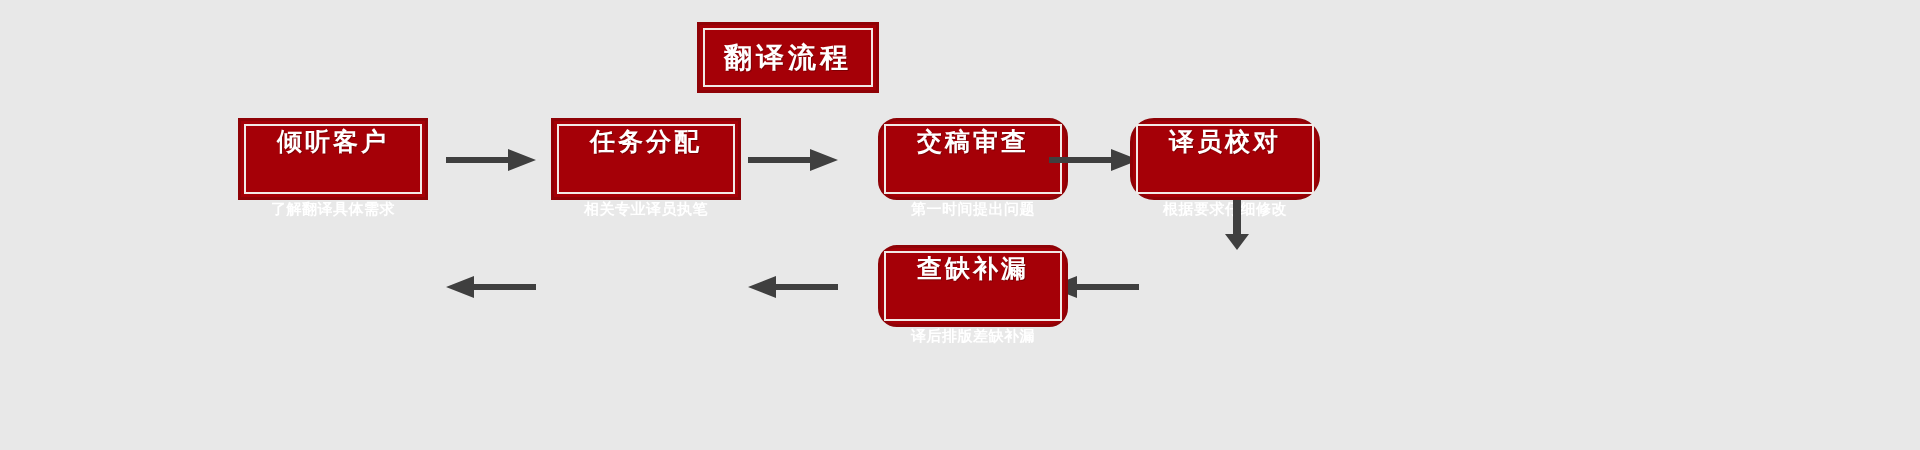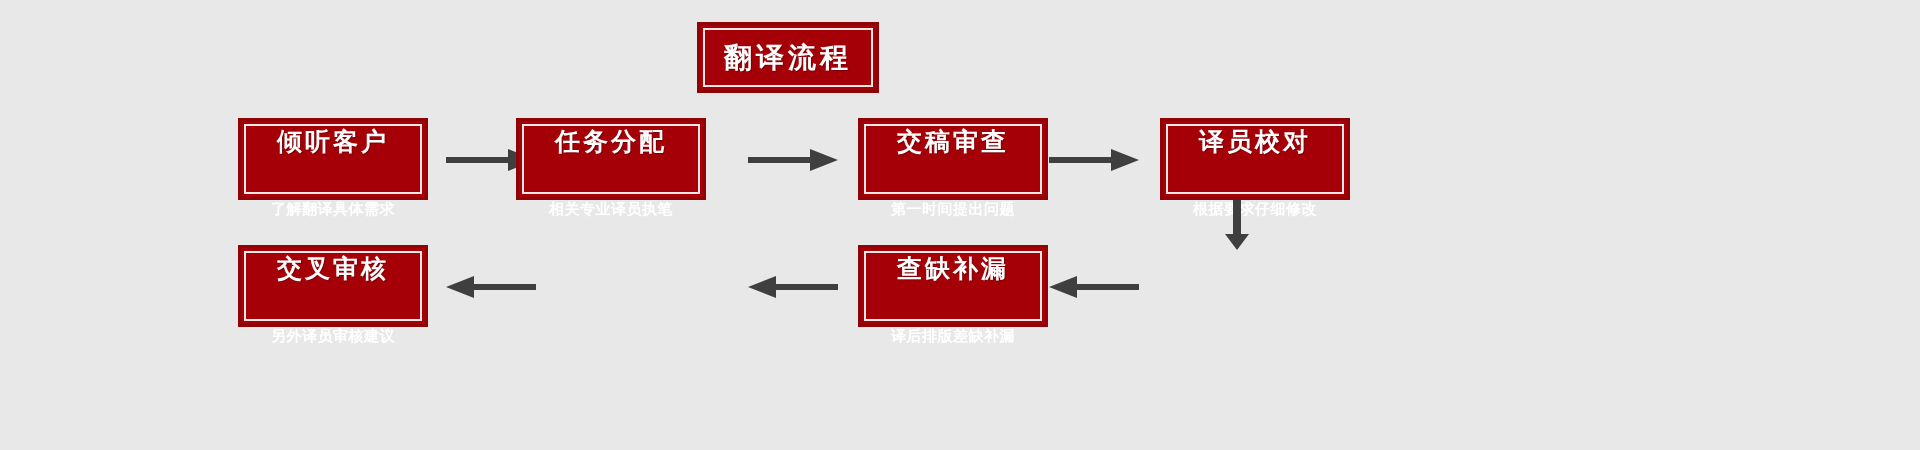--- a/index.html
+++ b/index.html
@@ -83,23 +83,23 @@
     margin-top: 28px;
   }
   .proc .node-sub {
     font-size: 15px;
   }
 
   .row1 { top: 118px; }
   .row2 { top: 245px; }
 
   .col1 { left: 238px; }
-  .col2 { left: 516px; }
-  .col3 { left: 858px; }
-  .col4 { left: 1160px; }
+  .col2 { left: 551px; }
+  .col3 { left: 878px; border-radius: 19px; }
+  .col4 { left: 1130px; border-radius: 24px; }
 
   
   .arrow-h {
     position: absolute;
     height: 26px;
     width: 90px;
     top: 147px;
   }
   .arrow-h.r2 { top: 274px; }
 
@@ -204,20 +204,14 @@
     </svg>
   </div>
 
 
   <div class="arrow-h r2 ah6">
     <svg width="90" height="26" viewBox="0 0 90 26">
       <path d="M90 10 H28 V2 L0 13 L28 24 V16 H90 Z" fill="#3f3f3f"></path>
     </svg>
   </div>
 
-  <div class="node proc row2 col1">
-    <div class="node-inner">
-      <div class="node-title">交叉审核</div>
-      <div class="node-sub">另外译员审核建议</div>
-    </div>
-  </div>
 
 </div>
 
 </body></html>

